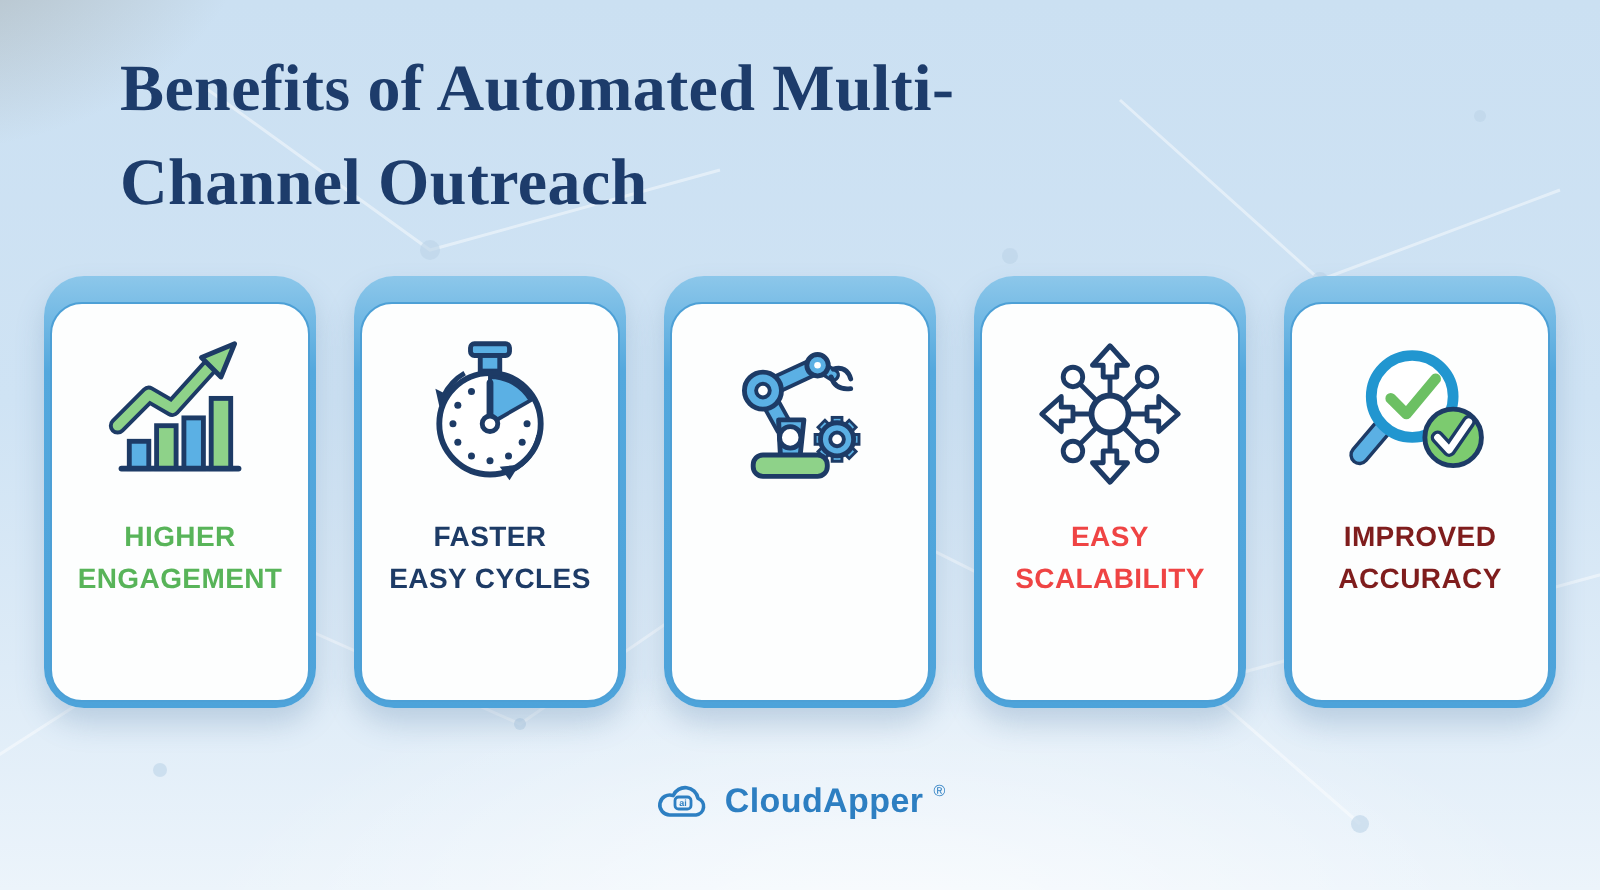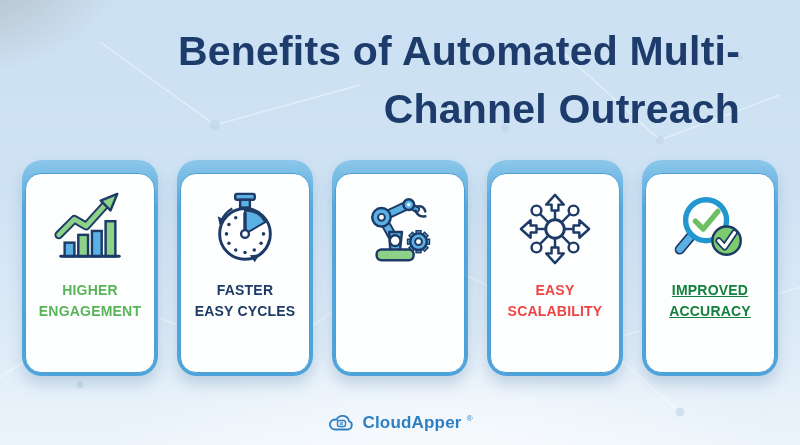--- a/index.html
+++ b/index.html
@@ -9,24 +9,25 @@
     background:
       radial-gradient(240px 180px at -40px -50px, rgba(148,146,136,.55), rgba(148,146,136,0) 70%),
       radial-gradient(500px 220px at 55% 108%, rgba(255,255,255,.75), rgba(255,255,255,0) 70%),
       linear-gradient(180deg,#cbe0f2 0%,#cfe3f4 45%,#ddebf7 75%,#ecf4fb 100%);
   }
   .bg-decor{position:absolute;inset:0;pointer-events:none;}
   .content{position:relative;z-index:2;}
 
   .page-title{
     margin:22px 60px 0;
-    text-align:right;
-    font-size:41px;line-height:1.42;font-weight:bold;
+    text-align:left;
+    font-size:33px;line-height:1.42;font-weight:bold;
     color:#1d3c6b;letter-spacing:.2px;
     white-space:pre-line;
+    font-family:Liberation Serif, serif;
   }
 
   .cards-row{
     margin-top:22px;
     display:flex;justify-content:center;gap:19px;
   }
   .card-outer{
     width:136px;height:216px;box-sizing:border-box;
     background:linear-gradient(180deg,#8cc7ea 0%,#54a8dd 22%,#4da3da 100%);
     border-radius:20px;
@@ -211,21 +212,21 @@
       <div class="card-inner">
         <svg class="card-icon" viewBox="0 0 80 80">
           <line x1="20" y1="48" x2="9" y2="61" stroke="#1d3b66" stroke-width="10.5" stroke-linecap="round"></line>
           <line x1="20" y1="48" x2="9" y2="61" stroke="#5bb0e4" stroke-width="7" stroke-linecap="round"></line>
           <circle cx="36" cy="31" r="21" fill="#ffffff" stroke="#2196d0" stroke-width="5.5"></circle>
           <polyline points="25,32 33,40 48,22" fill="none" stroke="#6cc063" stroke-width="5.5" stroke-linecap="round" stroke-linejoin="round"></polyline>
           <circle cx="57" cy="52" r="14.5" fill="#7ccb6f" stroke="#1d3b66" stroke-width="2.5"></circle>
           <polyline points="49,52 55,58.5 65,44" fill="none" stroke="#1d3b66" stroke-width="7" stroke-linecap="round" stroke-linejoin="round"></polyline>
           <polyline points="49,52 55,58.5 65,44" fill="none" stroke="#ffffff" stroke-width="3.5" stroke-linecap="round" stroke-linejoin="round"></polyline>
         </svg>
-        <div class="card-label" style="color: #15803d; text-decoration: underline;">IMPROVED
+        <div class="card-label" style="color: #7f1d1d;">IMPROVED
 ACCURACY</div>
       </div>
     </div>
 
   </div>
 
   <div class="footer">
     <svg width="30" height="22" viewBox="0 0 30 22">
       <path d="M8,17.5 a5,5 0 1 1 1.6,-9.7 a6.5,6.5 0 0 1 12.4,1.4 a4.3,4.3 0 0 1 -1,8.3 z" fill="none" stroke="#2d7fc2" stroke-width="1.8" stroke-linejoin="round"></path>
       <rect x="10.5" y="8.5" width="8" height="6" rx="1.8" fill="none" stroke="#2d7fc2" stroke-width="1.4"></rect>

